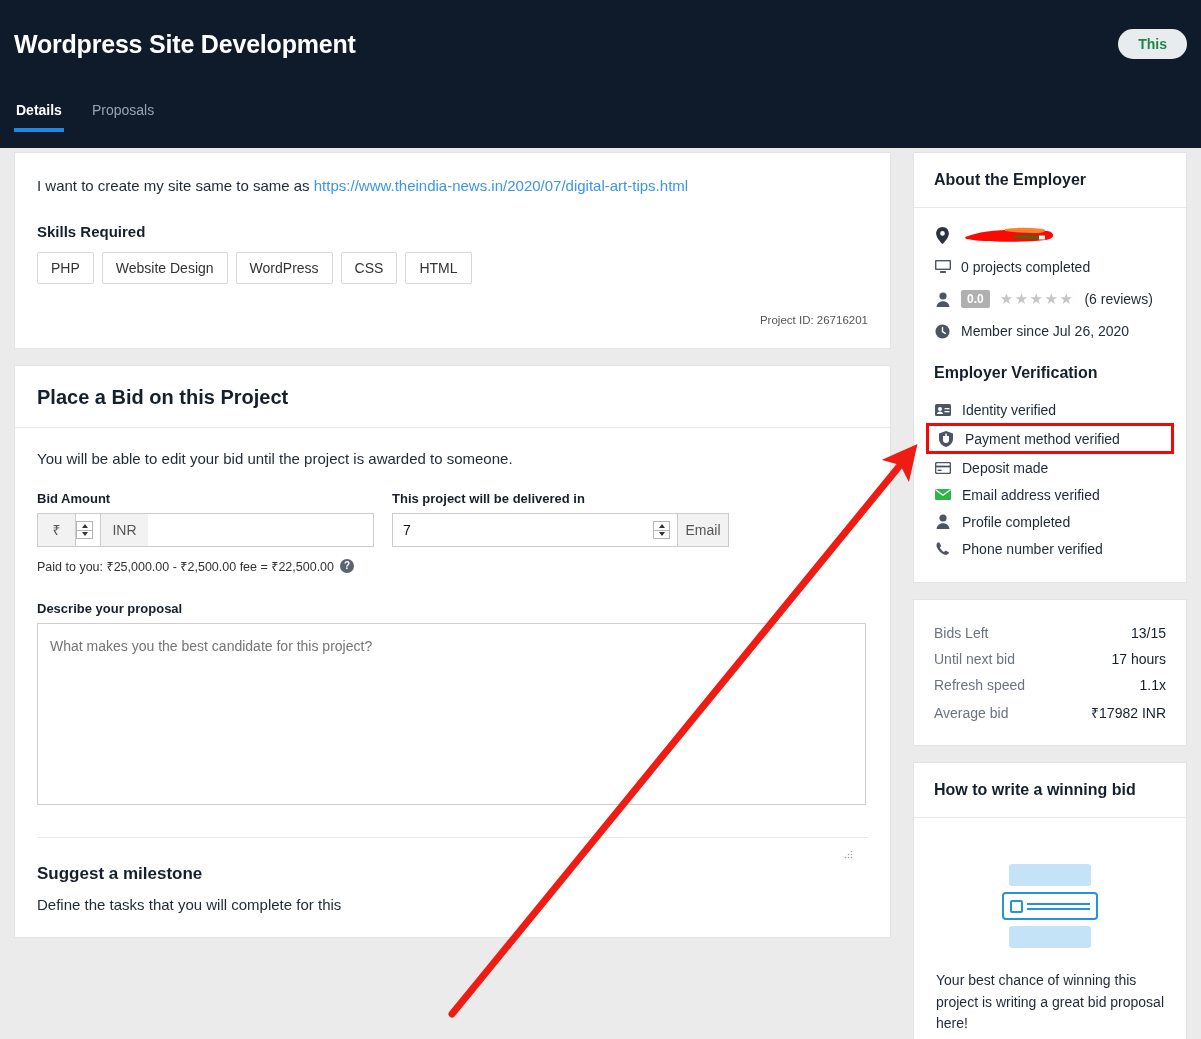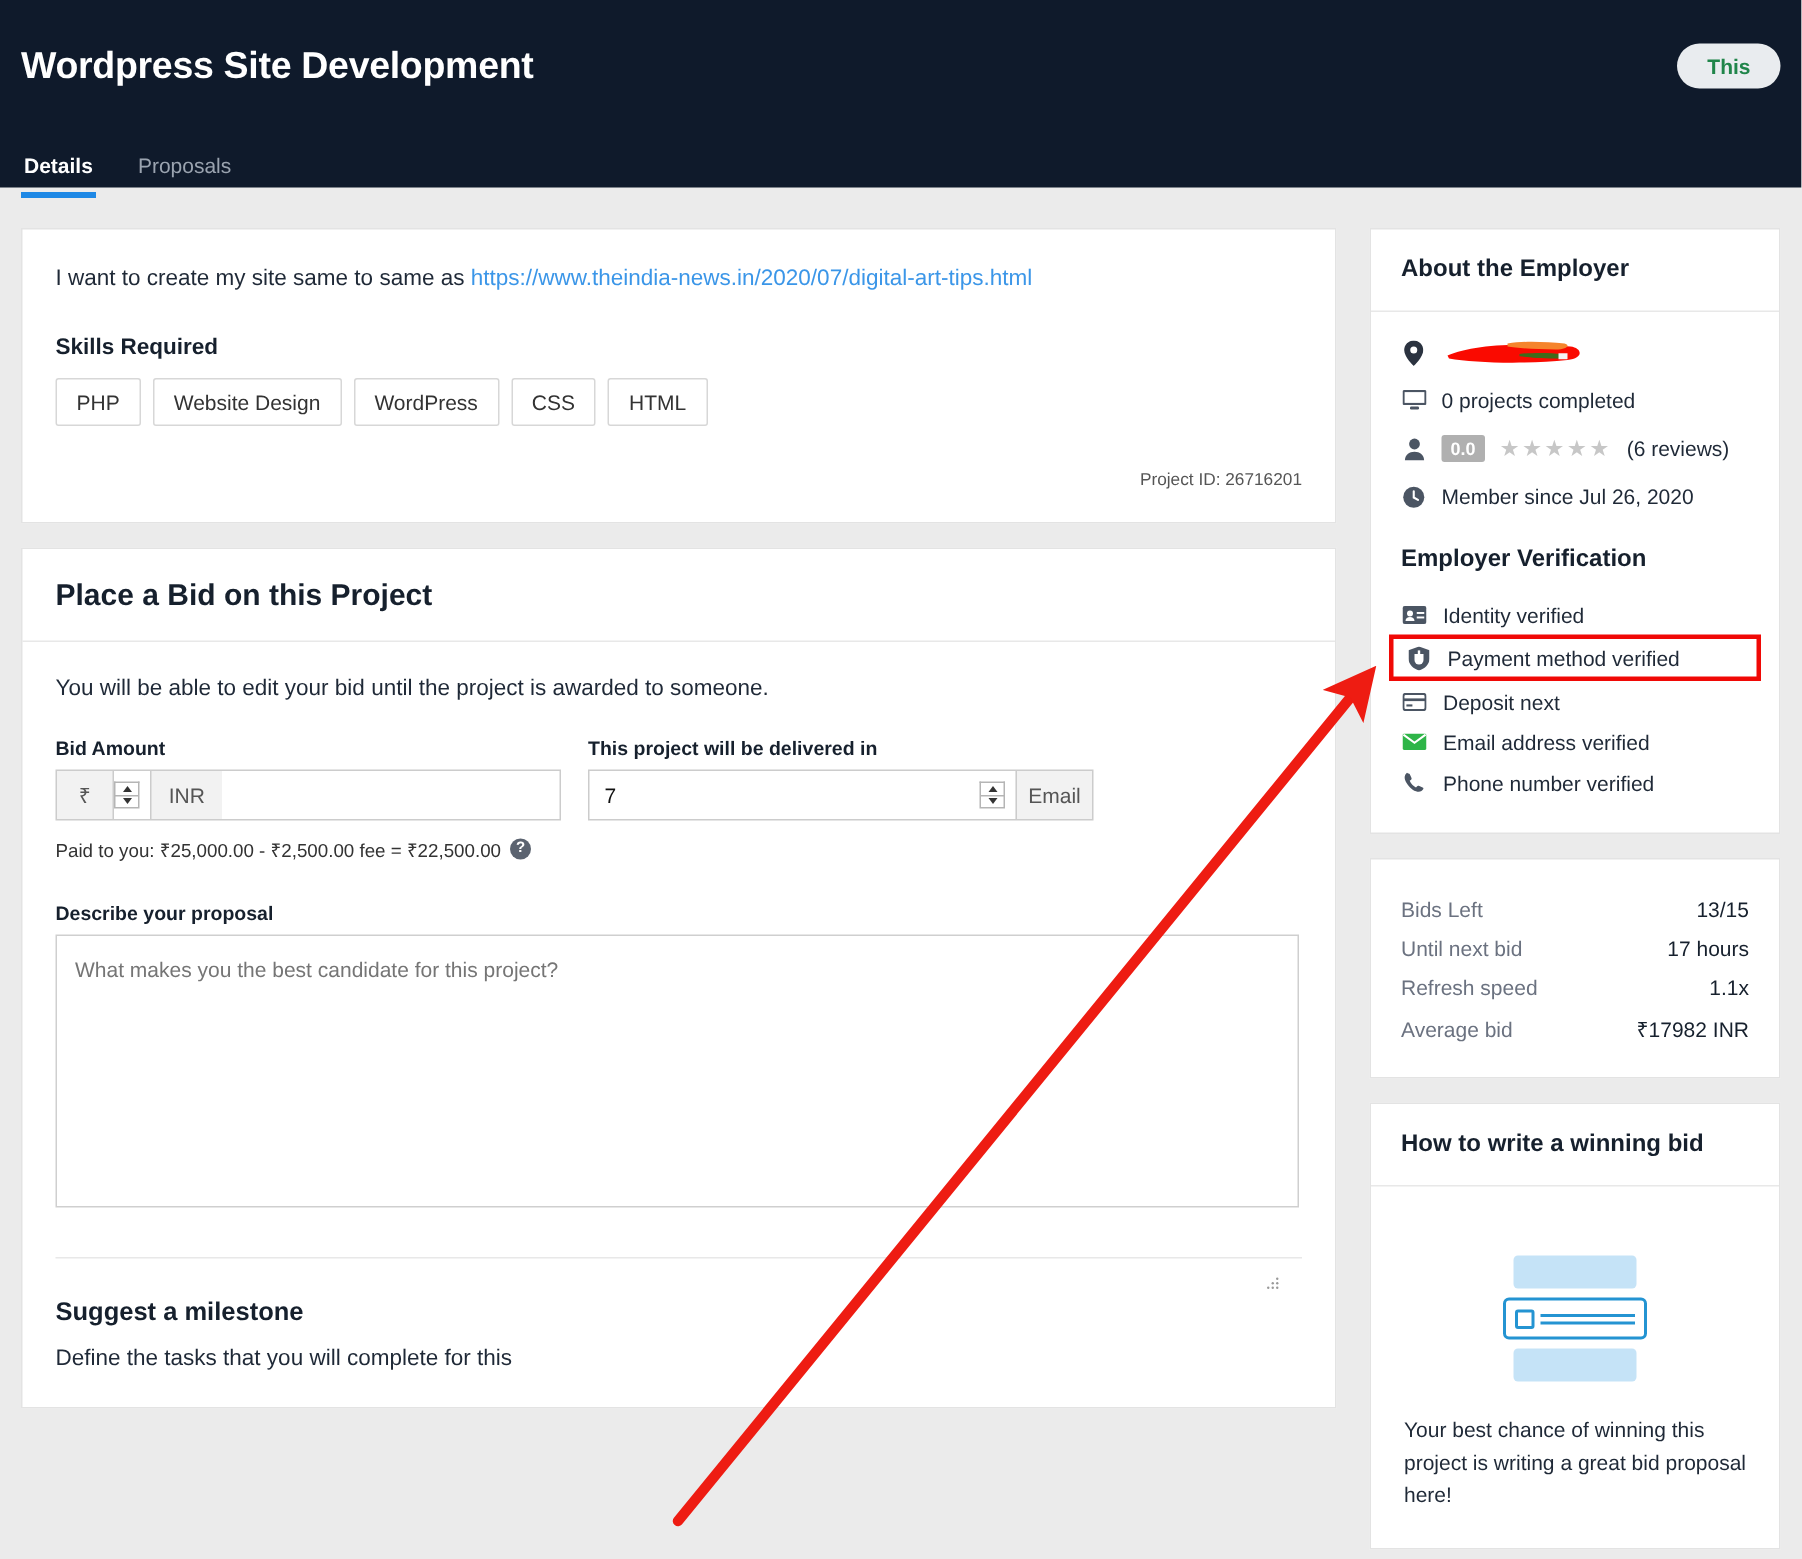--- a/index.html
+++ b/index.html
@@ -8,21 +8,21 @@
     width: 1201px; height: 1039px;
     overflow: hidden;
     background: #ebebeb;
     font-family: "Liberation Sans", sans-serif;
     -webkit-font-smoothing: antialiased;
   }
   .page { position: relative; width: 1201px; height: 1039px; }
 
   
   .header {
-    position: absolute; top: 0; left: 0; width: 1201px; height: 125px;
+    position: absolute; top: 0; left: 0; width: 1201px; height: 148px;
     background: #0f1a2b;
   }
   .header-title {
     position: absolute; left: 14px; top: 30px;
     font-size: 25px; font-weight: bold; color: #ffffff;
     letter-spacing: -0.2px;
   }
   .status-badge {
     position: absolute; right: 14px; top: 29px;
     background: #e9ecef; color: #20854a;
@@ -367,33 +367,42 @@
         </div>
 
         <div class="verif-row">
           <span class="verif-ico">
             <svg width="16" height="12" viewBox="0 0 16 12">
                 <rect x="0.6" y="0.6" width="14.8" height="10.8" rx="1.5" fill="none" stroke="#4b5563" stroke-width="1.4"></rect>
                 <rect x="0.6" y="3.6" width="14.8" height="1.8" fill="#4b5563"></rect>
                 <rect x="2.6" y="7.6" width="4" height="1.4" fill="#4b5563"></rect>
               </svg>
           </span>
-          <span>Deposit next</span>
+          <span>Deposit made</span>
         </div>
 
         <div class="verif-row">
           <span class="verif-ico">
             <svg width="16" height="11" viewBox="0 0 16 11">
                 <rect x="0" y="0" width="16" height="11" rx="1.2" fill="#2eb548"></rect>
                 <path d="M0.6 0.8 L8 6.2 L15.4 0.8" stroke="#fff" stroke-width="1.4" fill="none"></path>
               </svg>
           </span>
           <span>Email address verified</span>
         </div>
 
+        <div class="verif-row">
+          <span class="verif-ico">
+            <svg width="14" height="15" viewBox="0 0 14 15">
+                <circle cx="7" cy="4" r="3.6" fill="#4b5563"></circle>
+                <path d="M0.6 15c0-3.6 2.9-5.8 6.4-5.8s6.4 2.2 6.4 5.8z" fill="#4b5563"></path>
+              </svg>
+          </span>
+          <span>Profile completed</span>
+        </div>
 
         <div class="verif-row">
           <span class="verif-ico">
             <svg width="15" height="15" viewBox="0 0 16 16">
                 <path d="M3.2 1.2 C1.6 2.4 1 4.6 2.2 7.2 C3.6 10.2 6.4 13.2 9.6 14.4 C12 15.3 14 14.4 14.8 12.8 C15 12.3 14.8 11.9 14.3 11.7 L11.6 10.5 C11.1 10.3 10.7 10.4 10.4 10.8 L9.6 11.8 C7.8 10.9 5.9 8.9 5.1 7 L6.1 6.2 C6.5 5.9 6.6 5.4 6.4 5 L5.2 2.3 C5 1.8 4.5 1.6 4 1.8 Z" fill="#4b5563"></path>
               </svg>
           </span>
           <span>Phone number verified</span>
         </div>
 

